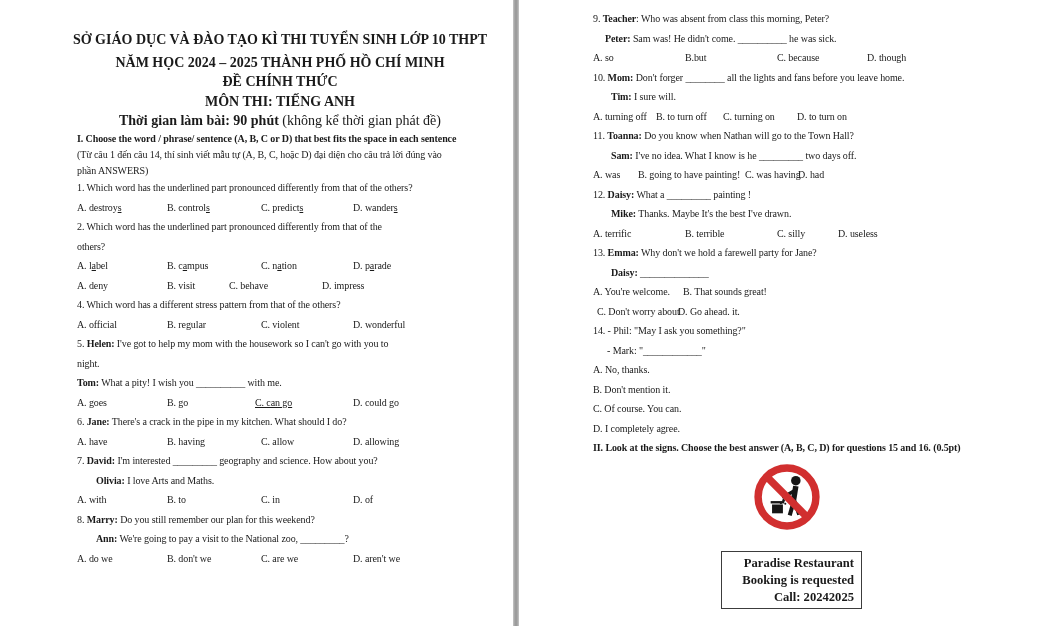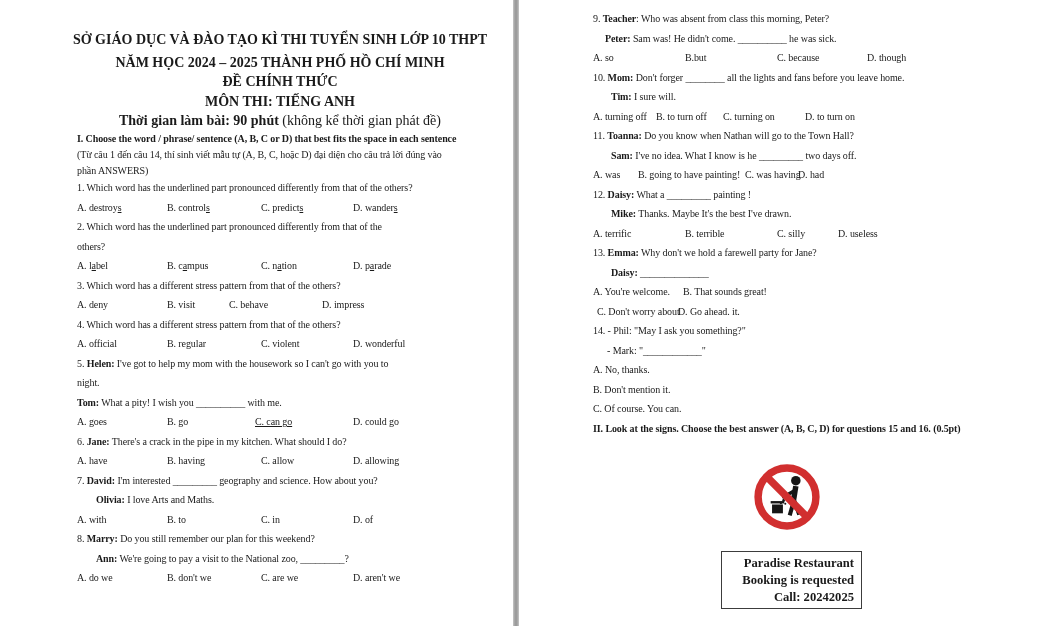--- a/index.html
+++ b/index.html
@@ -68,21 +68,20 @@
         <span class="opt" style="left: 276px;"><span>D. wander</span><span class="u">s</span></span>
       </div>
       <div class="line"><span>2. Which word has the underlined part pronounced differently from that of the</span></div>
       <div class="line"><span>others?</span></div>
       <div class="line opts">
         <span class="opt" style="left: 0px;"><span>A. l</span><span class="u">a</span><span>bel</span></span>
         <span class="opt" style="left: 90px;"><span>B. c</span><span class="u">a</span><span>mpus</span></span>
         <span class="opt" style="left: 184px;"><span>C. n</span><span class="u">a</span><span>tion</span></span>
         <span class="opt" style="left: 276px;"><span>D. p</span><span class="u">a</span><span>rade</span></span>
       </div>
-      <div class="line"><span>3. Which word has a different stress pattern from that of the others?</span></div>
       <div class="line opts">
         <span class="opt" style="left: 0px;"><span>A. deny</span></span>
         <span class="opt" style="left: 90px;"><span>B. visit</span></span>
         <span class="opt" style="left: 152px;"><span>C. behave</span></span>
         <span class="opt" style="left: 245px;"><span>D. impress</span></span>
       </div>
       <div class="line"><span>4. Which word has a different stress pattern from that of the others?</span></div>
       <div class="line opts">
         <span class="opt" style="left: 0px;"><span>A. official</span></span>
         <span class="opt" style="left: 90px;"><span>B. regular</span></span>
@@ -133,21 +132,21 @@
         <span class="opt" style="left: 92px;"><span>B.but</span></span>
         <span class="opt" style="left: 184px;"><span>C. because</span></span>
         <span class="opt" style="left: 274px;"><span>D. though</span></span>
       </div>
       <div class="line"><span>10. </span><span class="b">Mom:</span><span> Don't forger ________ all the lights and fans before you leave home.</span></div>
       <div class="line" style="padding-left: 18px;"><span class="b">Tim:</span><span> I sure will.</span></div>
       <div class="line opts">
         <span class="opt" style="left: 0px;"><span>A. turning off</span></span>
         <span class="opt" style="left: 63px;"><span>B. to turn off</span></span>
         <span class="opt" style="left: 130px;"><span>C. turning on</span></span>
-        <span class="opt" style="left: 212px;"><span>D. to turn on</span></span>
+        <span class="opt" style="left: 204px;"><span>D. to turn on</span></span>
       </div>
       <div class="line"><span>11. </span><span class="b">Toanna:</span><span> Do you know when Nathan will go to the Town Hall?</span></div>
       <div class="line" style="padding-left: 18px;"><span class="b">Sam:</span><span> I've no idea. What I know is he _________ two days off.</span></div>
       <div class="line opts">
         <span class="opt" style="left: 0px;"><span>A. was</span></span>
         <span class="opt" style="left: 45px;"><span>B. going to have painting!</span></span>
         <span class="opt" style="left: 152px;"><span>C. was having</span></span>
         <span class="opt" style="left: 205px;"><span>D. had</span></span>
       </div>
       <div class="line"><span>12. </span><span class="b">Daisy:</span><span> What a _________ painting !</span></div>
@@ -166,20 +165,21 @@
       </div>
       <div class="line opts">
         <span class="opt" style="left: 4px;"><span>C. Don't worry about</span></span>
         <span class="opt" style="left: 85px;"><span>D. Go ahead. it.</span></span>
       </div>
       <div class="line"><span>14. - Phil: "May I ask you something?"</span></div>
       <div class="line" style="padding-left: 14px;"><span>- Mark: "____________"</span></div>
       <div class="line"><span>A. No, thanks.</span></div>
       <div class="line"><span>B. Don't mention it.</span></div>
       <div class="line"><span>C. Of course. You can.</span></div>
+      <div class="line"><span>D. I completely agree.</span></div>
       <div class="line"><span class="b">II. Look at the signs. Choose the best answer (A, B, C, D) for questions 15 and 16. (0.5pt)</span></div>
     </div>
 
   <div class="sign-wrap">
     <svg viewBox="0 0 100 100" aria-hidden="true">
       <circle cx="50" cy="50" r="42.5" fill="#ffffff" style="stroke:var(--sign-red,#d12f2f)" stroke-width="11"></circle>
       <g style="fill:var(--sign-black,#161616);stroke:var(--sign-black,#161616)">
         <circle cx="63" cy="26" r="7" stroke="none"></circle>
         <line x1="63" y1="34" x2="59" y2="58" stroke-width="8"></line>
         <line x1="62" y1="40" x2="45" y2="50" stroke-width="5" stroke-linecap="round"></line>

